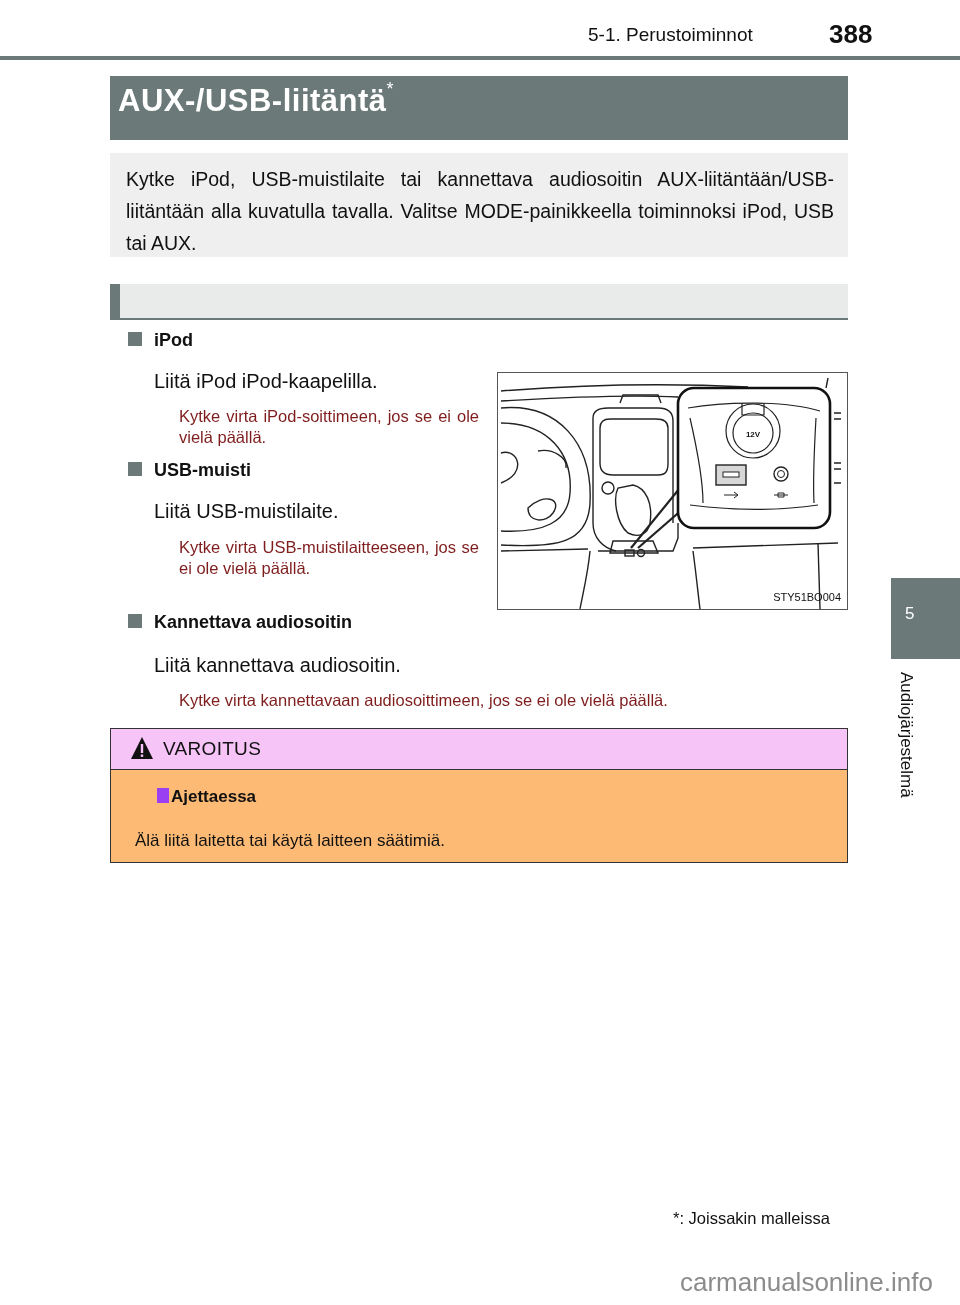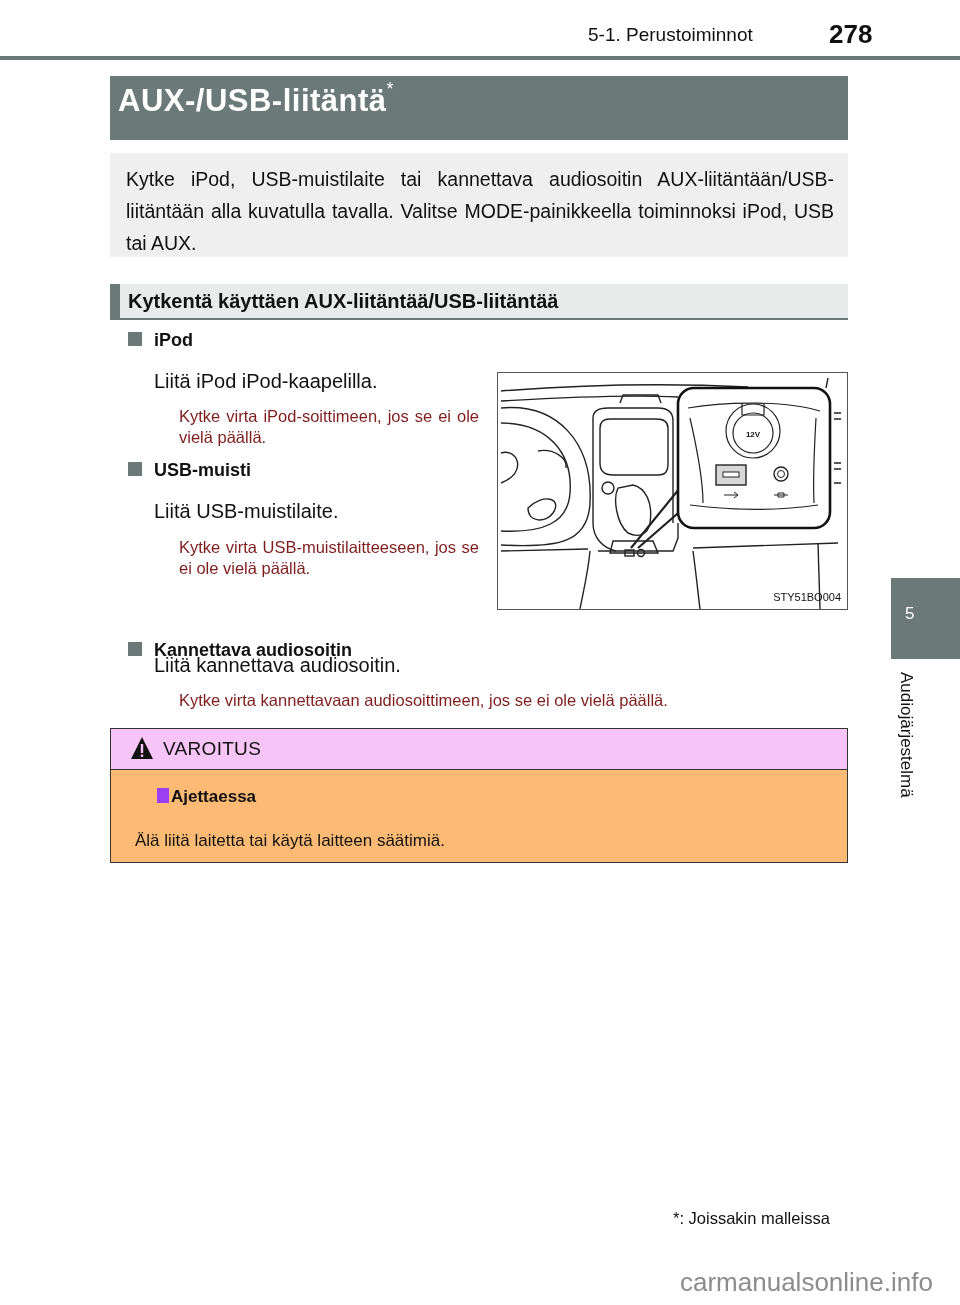--- a/index.html
+++ b/index.html
@@ -43,45 +43,44 @@
   .side-tab .num { position: absolute; left: 14px; top: 26px; color: #fff; font-size: 17px; }
   .side-label { position: absolute; left: 896px; top: 672px; font-size: 17px; writing-mode: vertical-rl; color: #111; }
 
   .footnote { position: absolute; left: 673px; top: 1209px; font-size: 16.5px; }
   .watermark { position: absolute; left: 680px; top: 1267px; font-size: 26px; color: #8c8c8c; }
 </style>
 </head>
 <body>
 
 <div class="header-section">5-1. Perustoiminnot</div>
-<div class="header-page">278</div>
+<div class="header-page">388</div>
 <div class="header-rule"></div>
 
 <div class="title-bar">
   <span class="title"><span>AUX-/USB-liitäntä</span><span class="star">*</span></span>
 </div>
 
 <div class="intro-box">
   <p>Kytke iPod, USB-muistilaite tai kannettava audiosoitin AUX-liitäntään/USB-liitäntään alla kuvatulla tavalla. Valitse MODE-painikkeella toiminnoksi iPod, USB tai AUX.</p>
 </div>
 
 <div class="sub-bar">
   <div class="accent"></div>
-  <span class="label">Kytkentä käyttäen AUX-liitäntää/USB-liitäntää</span>
 </div>
 
 <div class="item-heading" style="top:330px"><span class="sq"></span><span>iPod</span></div>
 <div class="item-text" style="top:370px">Liitä iPod iPod-kaapelilla.</div>
 <div class="item-note justify" style="top:406px; width:300px">Kytke virta iPod-soittimeen, jos se ei ole vielä päällä.</div>
 
 <div class="item-heading" style="top:460px"><span class="sq"></span><span>USB-muisti</span></div>
 <div class="item-text" style="top:500px">Liitä USB-muistilaite.</div>
 <div class="item-note justify" style="top:537px; width:300px">Kytke virta USB-muistilaitteeseen, jos se ei ole vielä päällä.</div>
 
-<div class="item-heading" style="top:640px"><span class="sq"></span><span>Kannettava audiosoitin</span></div>
+<div class="item-heading" style="top:612px"><span class="sq"></span><span>Kannettava audiosoitin</span></div>
 <div class="item-text" style="top:654px">Liitä kannettava audiosoitin.</div>
 <div class="item-note" style="top:690px; width:640px">Kytke virta kannettavaan audiosoittimeen, jos se ei ole vielä päällä.</div>
 
 <div class="figure">
   <svg width="349" height="236" viewBox="0 0 349 236">
     <g fill="none" stroke="#222" stroke-width="1.4">
 
       <path d="M3 18 C 80 12, 170 10, 250 14"></path>
       <path d="M3 28 C 70 24, 140 22, 180 24"></path>
 

